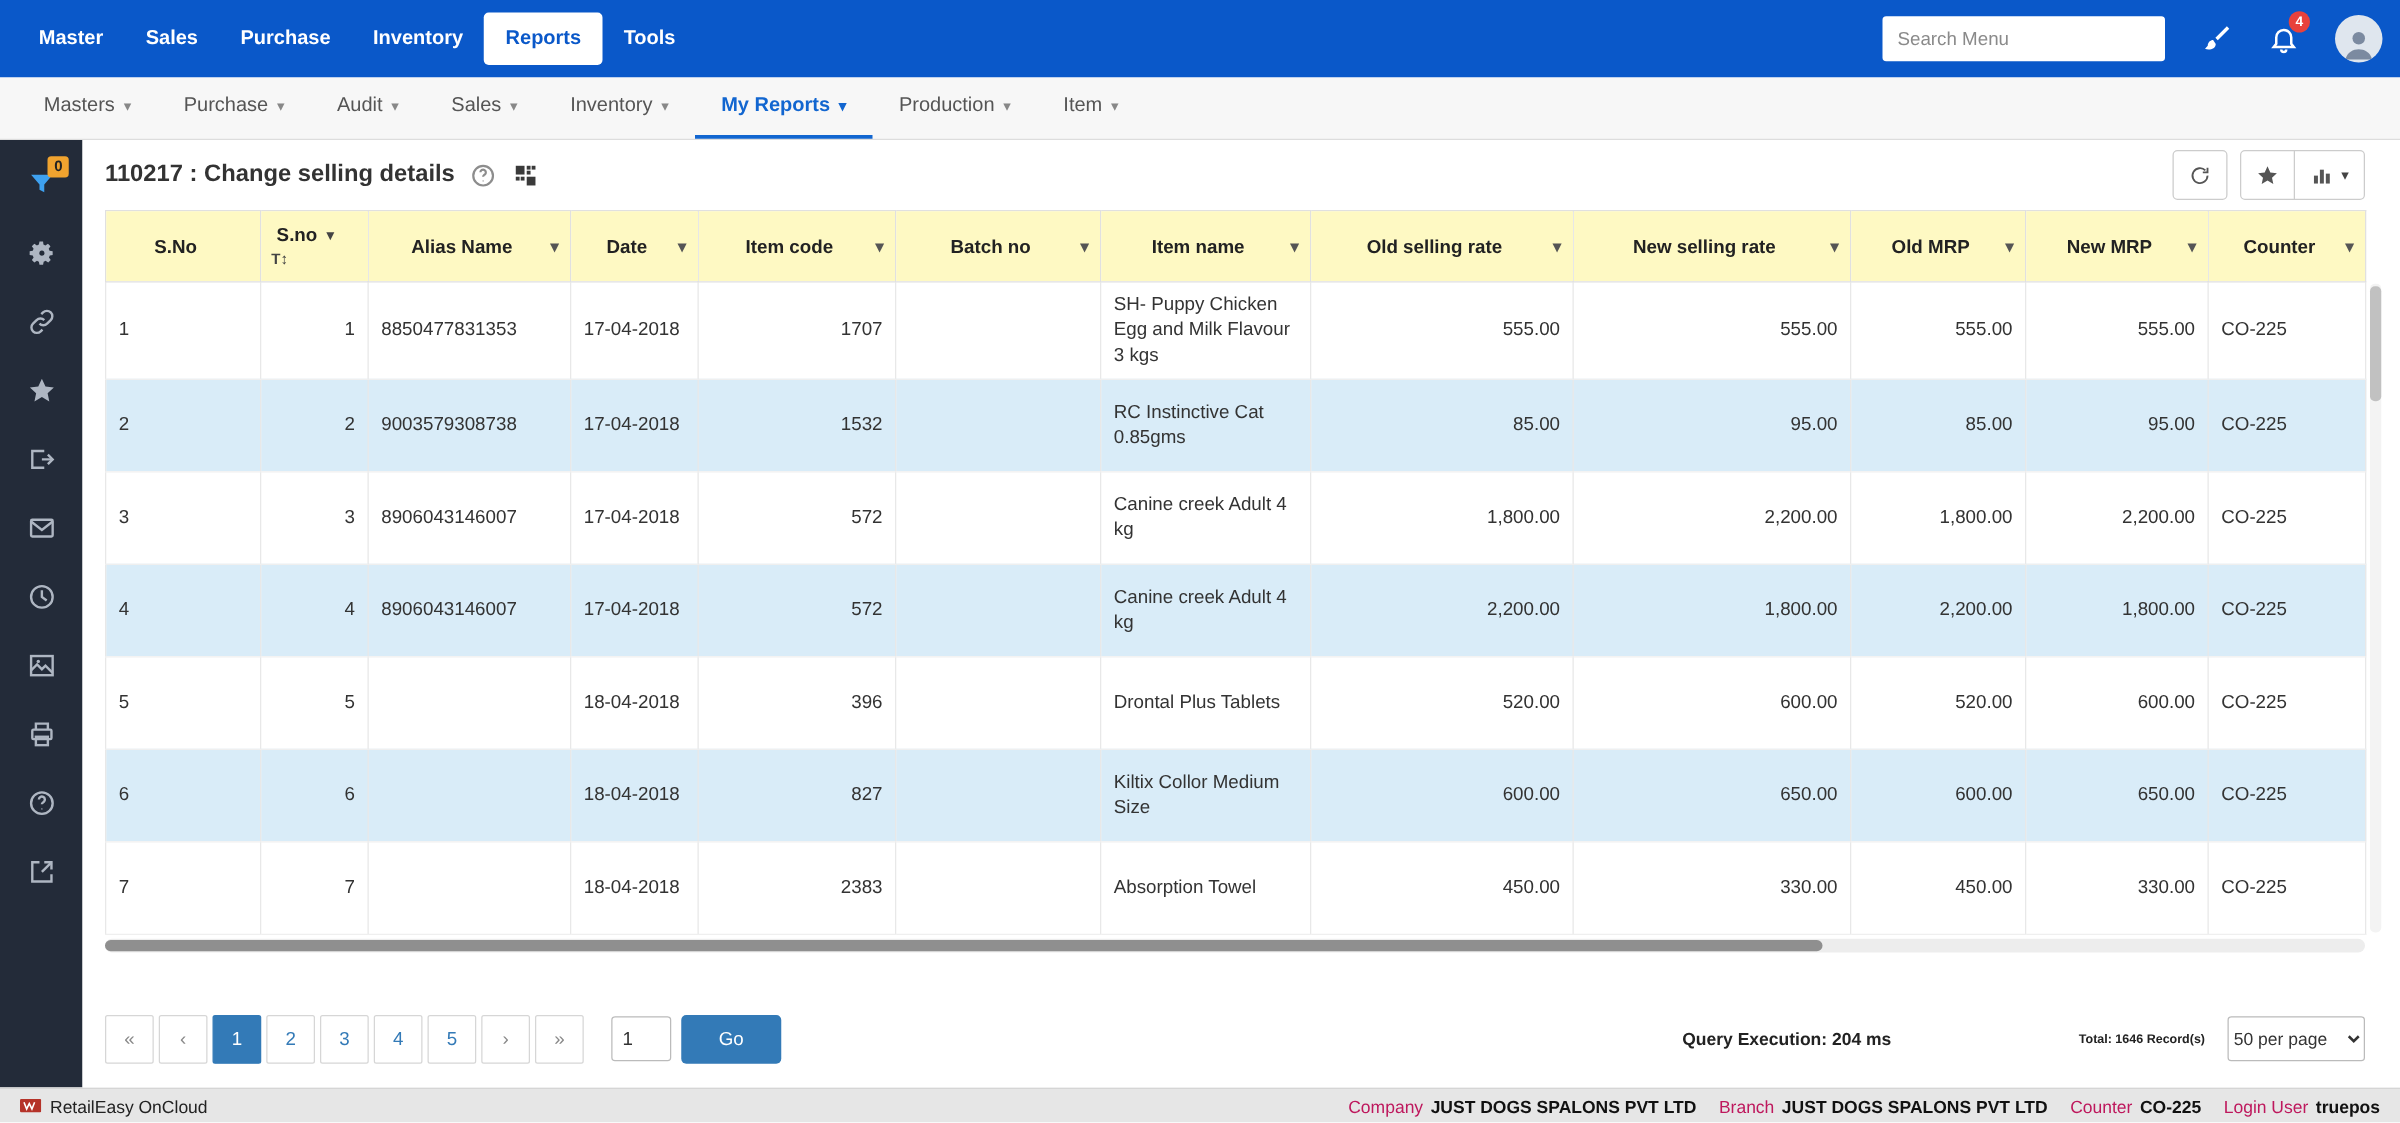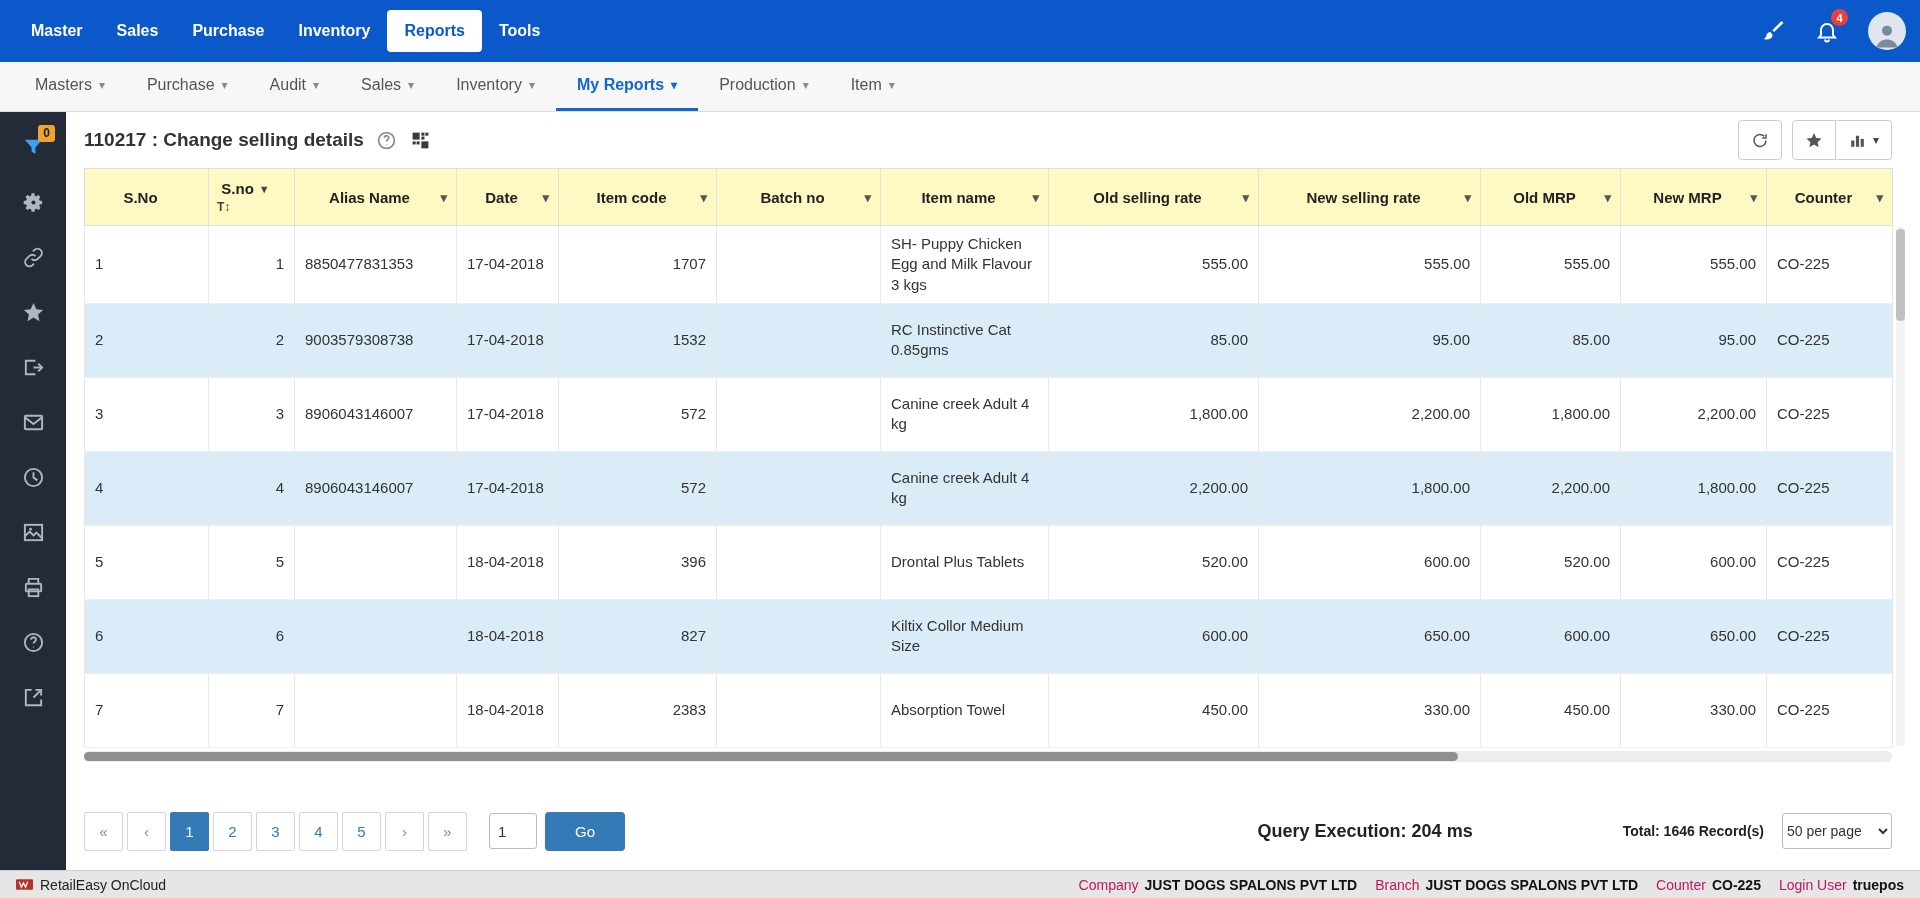--- a/index.html
+++ b/index.html
@@ -101,22 +101,22 @@
     align-items: center; padding: 0 28px 0 18px; flex-shrink: 0; }
   .page-btn { min-width: 39px; height: 39px; border: 1px solid #d6d6d6; background: #fff;
     color: #337ab7; font-size: 15px; display: inline-flex; align-items: center; justify-content: center;
     margin-right: 4px; cursor: pointer; border-radius: 2px; padding: 0 10px; }
   .page-btn.nav { color: #8a8a8a; }
   .page-btn.active { background: #337ab7; color: #fff; border-color: #337ab7; }
   .goto-input { width: 48px; height: 36px; border: 1px solid #bbb; border-radius: 3px;
     margin: 0 8px 0 18px; padding: 0 8px; font-size: 15px; color: #333; }
   .go-btn { height: 39px; padding: 0 30px; background: #337ab7; color: #fff; border: none;
     border-radius: 4px; font-size: 15px; cursor: pointer; }
-  .query-exec { margin-left: auto; font-size: 18px; font-weight: 700; color: #222; }
-  .total-rec { margin-left: 150px; font-size: 14px; font-weight: 700; color: #222; }
+  .query-exec { margin-left: auto; font-size: 14px; font-weight: 700; color: #222; }
+  .total-rec { margin-left: 150px; font-size: 10px; font-weight: 700; color: #222; }
   .per-page { margin-left: 18px; height: 36px; width: 110px; border: 1px solid #bbb;
     border-radius: 3px; font-size: 14px; color: #333; background: #fff;
     font-family: "Liberation Sans", sans-serif; }
 
   
   .statusbar { height: 28px; background: #e6e6e6; border-top: 1px solid #cfcfcf;
     display: flex; align-items: center; padding: 0 16px; font-size: 14px; color: #222; flex-shrink: 0; }
   .statusbar .logo { width: 17px; height: 17px; margin-right: 7px; display: inline-flex; }
   .statusbar .right { margin-left: auto; display: flex; align-items: center; gap: 6px; }
   .statusbar .lbl { color: #be185d; margin-left: 12px; }
@@ -130,20 +130,21 @@
   <header class="topnav">
     <nav class="topnav-menu">
       <div class="topnav-item">Master</div>
       <div class="topnav-item">Sales</div>
       <div class="topnav-item">Purchase</div>
       <div class="topnav-item">Inventory</div>
       <div class="topnav-item active">Reports</div>
       <div class="topnav-item">Tools</div>
     </nav>
     <div class="topnav-right">
+      <input class="search-input" type="text" placeholder="Search Menu" style="">
       <span class="top-icon">
         <svg viewBox="0 0 24 24" fill="currentColor">
             <path d="M20.5 2l-9.2 9.2 1.9 1.9 9.2-9.2-1.9-1.9zM9.5 13c-2.2 0-4.3 1.8-4.3 4.6L3 20c3.2 1.3 8.6.3 8.6-3.9L9.5 13z"></path>
           </svg>
       </span>
       <span class="top-icon">
         <svg viewBox="0 0 24 24" fill="none" stroke="currentColor" stroke-width="2">
             <path d="M6 16v-5a6 6 0 1 1 12 0v5l2 2.5H4L6 16z"></path>
             <path d="M10 20.5a2 2 0 0 0 4 0"></path>
           </svg>

